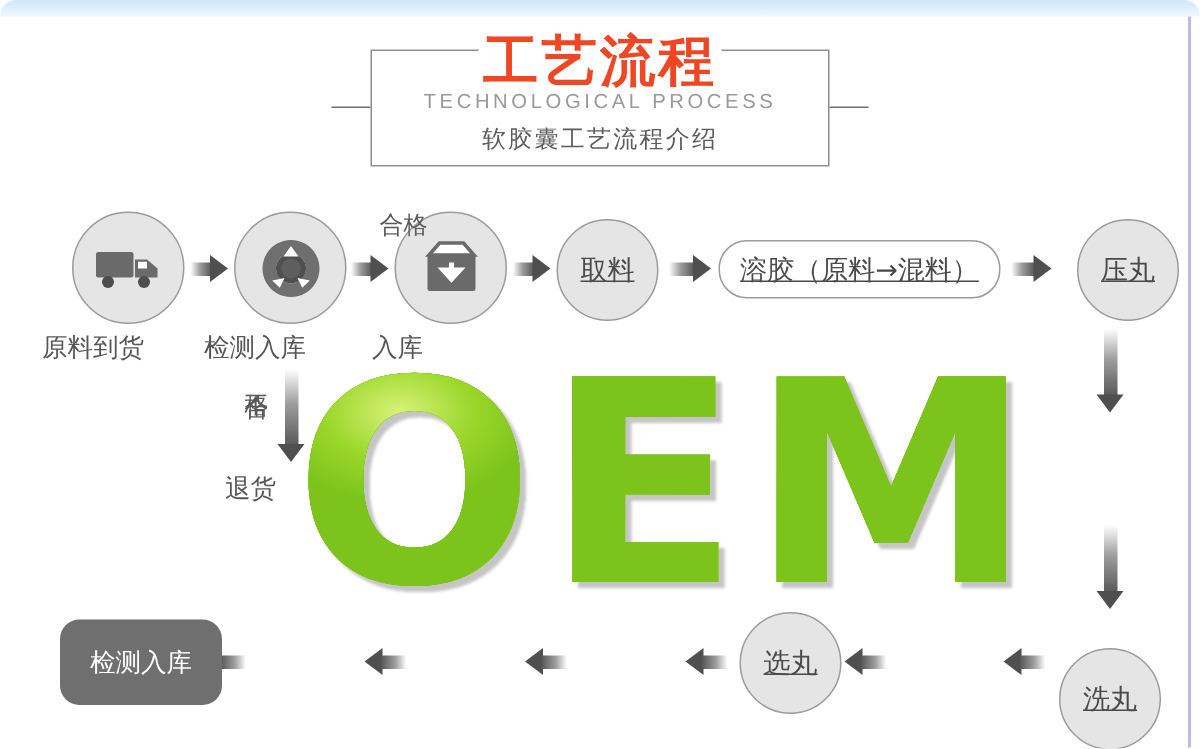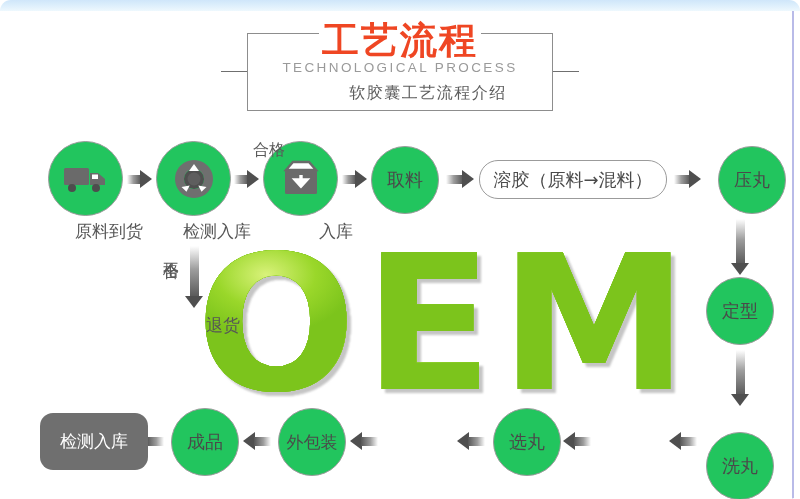--- a/index.html
+++ b/index.html
@@ -29,35 +29,35 @@
 
   .title-cn{position:absolute;left:0;top:-14px;width:306px;text-align:center;
     font-family:"DejaVu Sans","Liberation Sans",sans-serif;
     font-size:37px;font-weight:bold;color:#ef4623;letter-spacing:2px;
     line-height:44px;white-space:nowrap;}
   .title-en{position:absolute;left:0;top:27px;width:306px;text-align:center;
     font-size:13.5px;color:#9a9a9a;letter-spacing:2.4px;white-space:nowrap;
     font-family:"Liberation Sans",sans-serif;}
   .title-sub{position:absolute;left:0;top:50px;width:306px;text-align:center;
     font-size:16px;color:#5d5d5d;letter-spacing:1.5px;white-space:nowrap;
-    font-family:"DejaVu Sans","Liberation Sans",sans-serif;padding-left:28px;}
+    font-family:"DejaVu Sans","Liberation Sans",sans-serif;}
 
   
   .node{position:absolute;box-sizing:border-box;display:flex;
     align-items:center;justify-content:center;
     font-family:"DejaVu Sans","Liberation Sans",sans-serif;
     color:#4a4a4a;white-space:nowrap;}
-  .circle{border:1.4px solid #9b9b9b;border-radius:50%;background:#22c55e;
-    font-size:18px;}
+  .circle{border:1.4px solid #9b9b9b;border-radius:50%;background:#e5e5e5;
+    font-size:18px;text-decoration:underline;}
   .pill{border:1.4px solid #9b9b9b;border-radius:19px;background:#fff;
     font-size:18px;}
   .solid-pill{border-radius:13px;background:#6f6f6f;color:#fff;font-size:17px;
     border:none;}
 
-  .caption{position:absolute;text-align:right;font-size:17px;color:#565656;
+  .caption{position:absolute;text-align:left;font-size:17px;color:#565656;
     font-family:"DejaVu Sans","Liberation Sans",sans-serif;white-space:nowrap;}
 
   
   .arrow{position:absolute;}
   .arrow .shaft{position:absolute;}
   .arrow .head{position:absolute;width:0;height:0;}
 
   .arr-r .shaft{height:9px;top:5px;left:0;
     background:linear-gradient(90deg,rgba(150,150,150,0) 0%,#9d9d9d 45%,#565656 100%);}
   .arr-r .head{right:0;top:0;border-top:9.5px solid transparent;
@@ -152,21 +152,21 @@
         <path d="M6 11 L13 3 h16 l7 8 z" fill="#fff" stroke="#6a6a6a" stroke-width="2.4"></path>
         <rect x="5" y="11" width="32" height="24" rx="1.5" fill="#6a6a6a"></rect>
         <path d="M21 16 v9 M21 27 l-5.5 -6 h11 z" stroke="#fff" stroke-width="3.4" fill="#fff"></path>
       </svg>
     </span>
   </div>
   <div class="caption" style="left:248px;top:220px;width:105px;">入库</div>
 
   <div class="node circle" style="left:371px;top:146px;width:68px;height:68px;">取料</div>
 
-  <div class="node pill" style="left:479px;top:160px;width:188px;height:39px;">溶胶（原料→混料）</div>
+  <div class="node pill" style="left:479px;top:160px;width:188px;height:39px;text-decoration:underline;">溶胶（原料→混料）</div>
 
   <div class="node circle" style="left:718px;top:146px;width:68px;height:68px;">压丸</div>
 
   <div class="arrow arr-r" style="left:127px;top:170px;width:25px;height:19px;">
     <div class="shaft" style="width:14px;"></div>
       <div class="head"></div>
   </div>
   <div class="arrow arr-r" style="left:234px;top:170px;width:25px;height:19px;">
     <div class="shaft" style="width:14px;"></div>
       <div class="head"></div>
@@ -190,21 +190,20 @@
     <div class="shaft" style="height:52px;"></div>
       <div class="head"></div>
   </div>
   <div class="edge-label vertical" style="left:160px;top:250px;">不合格</div>
   <div class="caption" style="left:150px;top:314px;width:90px;">退货</div>
 
   <div class="arrow arr-d" style="left:731px;top:219px;width:19px;height:56px;">
     <div class="shaft" style="height:46px;"></div>
       <div class="head"></div>
   </div>
-  <div class="node circle" style="left:706px;top:277px;width:68px;height:68px;">定型</div>
   <div class="arrow arr-d" style="left:731px;top:350px;width:19px;height:56px;">
     <div class="shaft" style="height:46px;"></div>
       <div class="head"></div>
   </div>
   <div class="node circle" style="left:706px;top:432px;width:68px;height:68px;">洗丸</div>
 
   <div class="arrow arr-l" style="left:669px;top:432px;width:28px;height:19px;">
     <div class="head"></div>
       <div class="shaft" style="width:17px;"></div>
   </div>
@@ -217,27 +216,25 @@
 
   <div class="arrow arr-l" style="left:457px;top:432px;width:28px;height:19px;">
     <div class="head"></div>
       <div class="shaft" style="width:17px;"></div>
   </div>
 
   <div class="arrow arr-l" style="left:350px;top:432px;width:28px;height:19px;">
     <div class="head"></div>
       <div class="shaft" style="width:17px;"></div>
   </div>
-  <div class="node circle" style="left:278px;top:408px;width:68px;height:68px;font-size:17px;">外包装</div>
 
   <div class="arrow arr-l" style="left:243px;top:432px;width:28px;height:19px;">
     <div class="head"></div>
       <div class="shaft" style="width:17px;"></div>
   </div>
-  <div class="node circle" style="left:171px;top:408px;width:68px;height:68px;">成品</div>
 
   <div class="arrow arr-l" style="left:136px;top:432px;width:28px;height:19px;">
     <div class="head"></div>
       <div class="shaft" style="width:17px;"></div>
   </div>
   <div class="node solid-pill" style="left:40px;top:413px;width:108px;height:57px;">检测入库</div>
 
 </div>
 
 </body></html>

